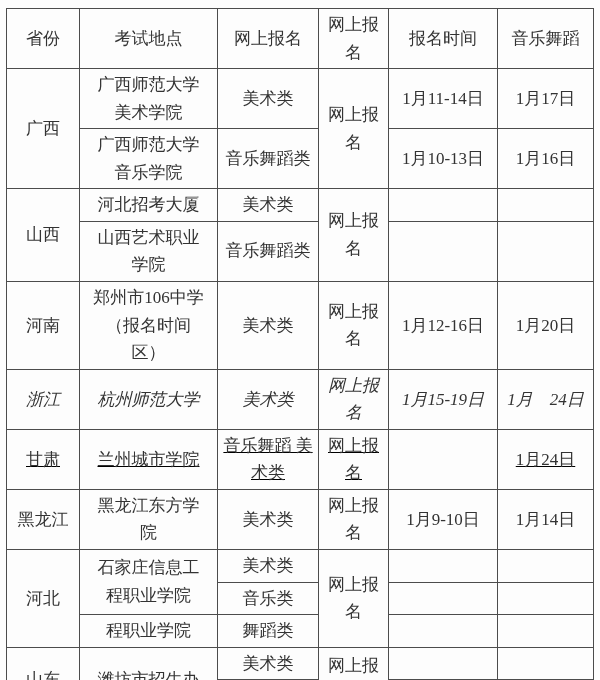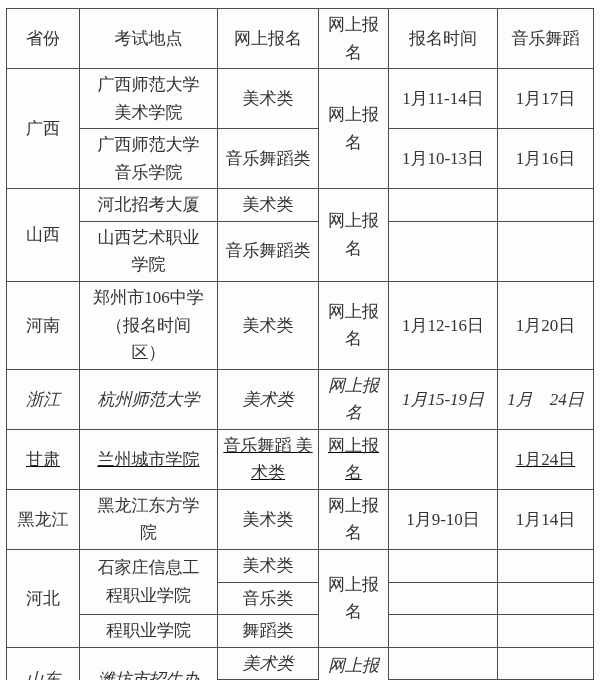--- a/index.html
+++ b/index.html
@@ -40,21 +40,21 @@
   col.c-examtime  { width: 96px; }
   tr.r54 { height: 54px; }
   tr.r58 { height: 58px; }
   tr.r30 { height: 30px; }
   tr.r56 { height: 56px; margin-top: 44px; }
   tr.r88 { height: 88px; }
   tr.r60 { height: 60px; font-style: italic; }
   tr.r55 { height: 55px; text-decoration: underline; }
   tr.r31 { height: 31px; }
   tr.r29 { height: 29px; }
-  tr.r28 { height: 28px; font-style: italic; }
+  tr.r28 { height: 28px; }
   tr.r26 { height: 26px; }
 </style>
 </head>
 <body>
 
 <div class="sheet">
   <table class="exam-table">
     <colgroup>
       <col class="c-province">
         <col class="c-location">

